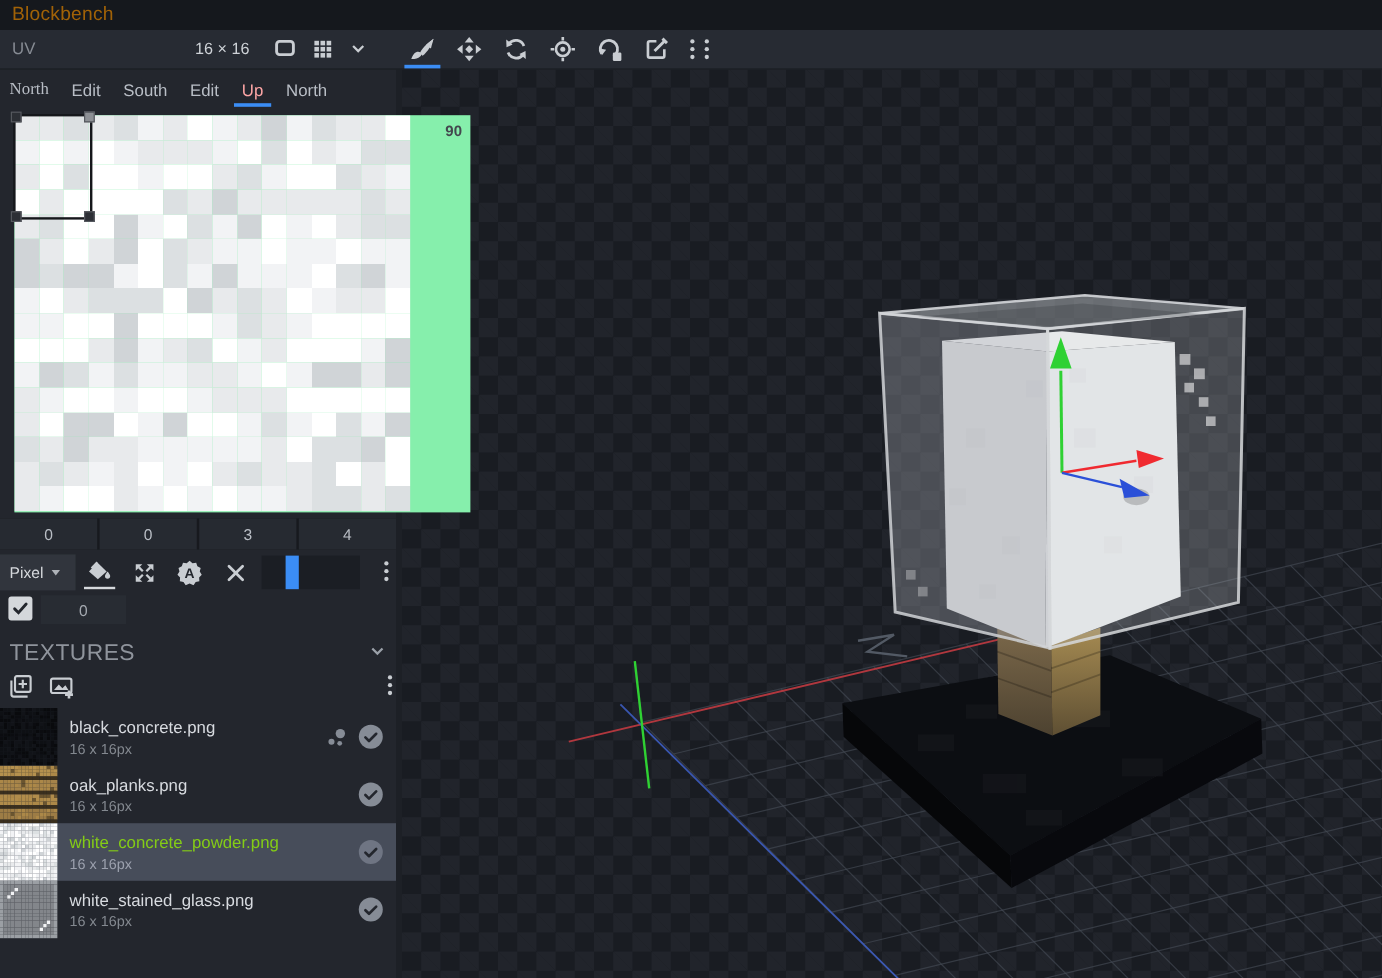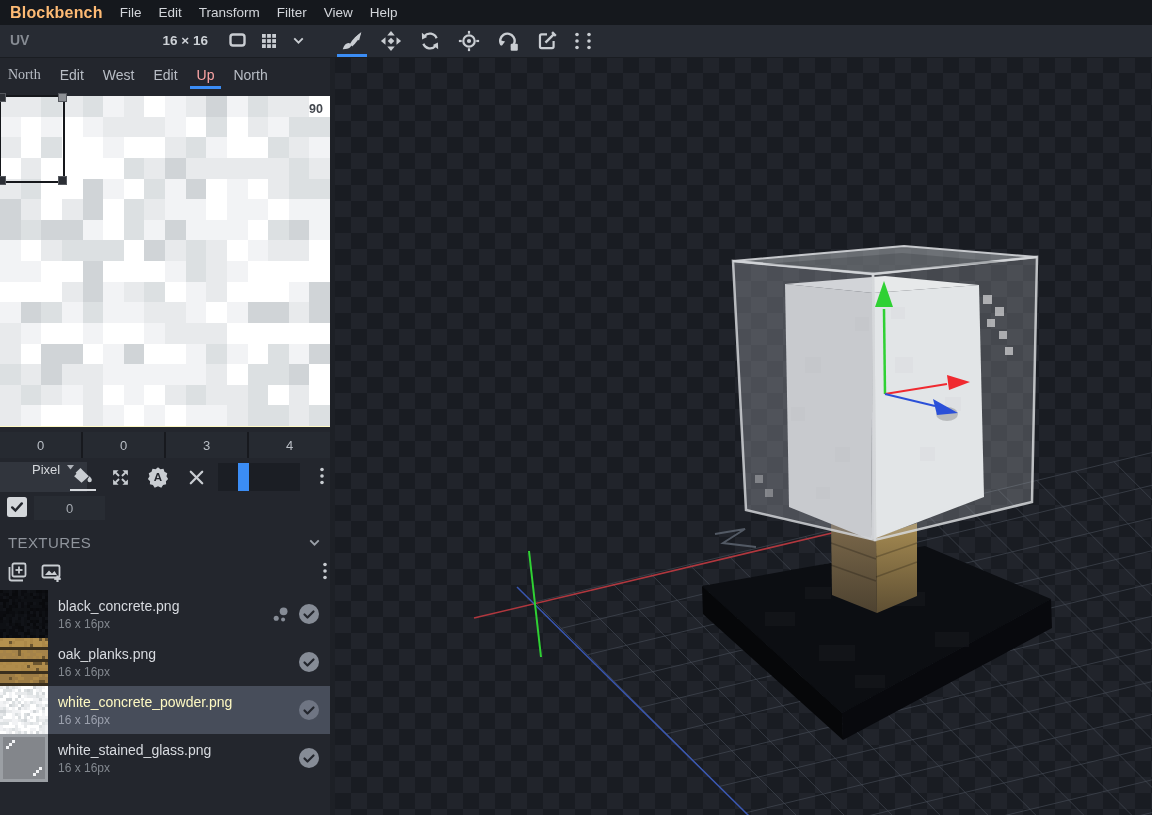--- a/index.html
+++ b/index.html
@@ -2,26 +2,26 @@
 <html style="--accent: #3b8df5; --checker-a: #191c22; --checker-b: #21242b;"><head>
 <meta charset="utf-8">
 <style>
   html,body{margin:0;padding:0;background:#101216;}
   #app{position:relative;width:1152px;height:815px;overflow:hidden;
        background:#23262d;font-family:"Liberation Sans",sans-serif;
        -webkit-font-smoothing:antialiased;user-select:none;}
   
   #menubar{position:absolute;left:0;top:0;width:1152px;height:25px;
            background:#15181d;display:flex;align-items:center;z-index:30;}
-  #logo{color:#fdba74;font-size:16px;font-weight:bold;margin-left:10px;letter-spacing:.2px;}
+  #logo{color:#a16207;font-size:16px;font-weight:normal;margin-left:10px;letter-spacing:.2px;}
   #menu-items{display:flex;gap:17px;margin-left:17px;}
   .menu-item{color:#d3d6db;font-size:13.5px;cursor:default;}
   
   #top-toolbar{position:absolute;left:0;top:25px;width:1152px;height:32px;
-               background:#272b33;border-bottom:1px solid #1a1d22;z-index:25;font-weight:bold;}
+               background:#272b33;border-bottom:1px solid #1a1d22;z-index:25;}
   #uv-panel-label{position:absolute;left:10px;top:7px;font-size:14px;color:#868b93;}
   #uv-size-label{position:absolute;left:120px;top:8px;width:88px;text-align:right;
                  font-size:13.5px;color:#ced2d7;}
   #uv-panel-icons{position:absolute;left:227px;top:5px;display:flex;gap:11px;align-items:center;}
   #main-tools{position:absolute;left:338px;top:3px;display:flex;align-items:center;}
   .tool-btn{position:relative;width:28px;height:26px;margin-right:11px;display:flex;
             align-items:center;justify-content:center;color:#c9cdd2;}
   .tool-btn.kebab{width:10px;margin-right:2px;}
   .tool-btn.active::after{content:"";position:absolute;left:-1px;right:-1px;bottom:-3px;
             height:3px;background:var(--accent,#3b8df5);}
@@ -32,66 +32,66 @@
   #panel-divider{position:absolute;left:330px;top:57px;width:5px;height:758px;background:#1d2026;z-index:11;}
   
   #uv-tabs{position:absolute;left:0;top:57px;width:335px;height:37px;display:flex;
            align-items:center;z-index:12;}
   .uv-tab{position:relative;color:#b9bec6;font-size:14px;margin-left:19px;padding-bottom:2px;cursor:default;}
   .uv-tab:first-child{margin-left:8px;font-family:Liberation Serif, serif;}
   .uv-tab.active{color:#fca5a5;}
   .uv-tab.active::after{content:"";position:absolute;left:-7px;right:-7px;bottom:-4px;height:3px;
            background:var(--accent,#3b8df5);}
   
-  #uv-canvas{position:absolute;left:0;top:96px;width:330px;height:331px;background:#fef9c3;z-index:12;}
+  #uv-canvas{position:absolute;left:12px;top:96px;width:380px;height:331px;background:#86efac;z-index:12;}
   #uv-rotation{position:absolute;right:7px;top:6px;font-size:12.5px;font-weight:bold;color:#43474e;z-index:3;}
   #uv-selection{position:absolute;left:-1px;top:-1px;width:62px;height:84px;
                 border:2px solid #15171b;z-index:2;}
   .sel-handle{position:absolute;width:7px;height:7px;background:#2c2f35;border:1px solid #55585e;}
   .sel-handle.tl{left:-4px;top:-4px;}  .sel-handle.tr{right:-4px;top:-4px;background:#8d9095;}
   .sel-handle.bl{left:-4px;bottom:-4px;} .sel-handle.br{right:-4px;bottom:-4px;}
   
   #uv-fields{position:absolute;left:0;top:432px;width:330px;height:26px;display:flex;
              background:#17191e;gap:2px;z-index:12;}
   .uv-field{flex:1;background:#262a31;color:#b9bec5;font-size:13px;display:flex;
             align-items:center;justify-content:center;}
   
   #paint-toolbar{position:absolute;left:0;top:462px;width:335px;height:30px;z-index:12;}
   #paint-mode{position:absolute;left:0;top:0;width:63px;height:30px;background:#31353d;
-              display:flex;align-items:flex-start;padding-left:24px;}
+              display:flex;align-items:center;}
   #paint-mode-label{color:#d5d8dc;font-size:13px;margin-left:8px;}
   #paint-mode .icon{margin-left:5px;color:#aeb2b8;}
   #paint-buttons{position:absolute;left:70px;top:2px;display:flex;gap:14px;}
   .paint-btn{position:relative;width:24px;height:26px;display:flex;align-items:center;
              justify-content:center;color:#ced2d6;}
   .paint-btn.underlined::after{content:"";position:absolute;left:0;right:-2px;bottom:-1px;
              height:2.5px;background:#d6d9dd;}
   #paint-slider{position:absolute;left:218px;top:1px;width:82px;height:28px;background:#1b1e24;}
   #paint-slider-handle{position:absolute;top:0;width:11px;height:28px;background:var(--accent,#3c8ff7);}
   #paint-menu{position:absolute;left:318px;top:4px;color:#c9cdd2;}
   
   #paint-row2{position:absolute;left:0;top:494px;width:335px;height:28px;z-index:12;}
   #paint-checkbox{position:absolute;left:7px;top:3px;width:20px;height:20px;background:#d4d7db;
                   border-radius:2.5px;display:flex;align-items:center;justify-content:center;}
   #paint-number{position:absolute;left:34px;top:2px;width:71px;height:24px;background:#282c33;
                 color:#a5aab1;font-size:13px;display:flex;align-items:center;justify-content:center;}
   
   #textures-header{position:absolute;left:0;top:528px;width:335px;height:30px;z-index:12;}
-  #textures-title{position:absolute;left:8px;top:6px;font-size:15px;color:#8f949c;letter-spacing:.4px;text-align:center;}
+  #textures-title{position:absolute;left:8px;top:6px;font-size:19px;color:#8f949c;letter-spacing:.4px;text-align:center;}
   #textures-collapse{position:absolute;left:306px;top:6px;color:#9aa0a8;}
   #textures-toolbar{position:absolute;left:0;top:558px;width:335px;height:30px;z-index:12;}
   #textures-toolbar .tex-tool{position:absolute;top:3px;color:#c9cdd2;}
   #texture-list{position:absolute;left:0;top:590px;width:330px;z-index:12;}
   .texture-item{position:relative;height:48px;display:flex;}
   .texture-item.selected{background:#474d5a;}
   .texture-thumb{width:48px;height:48px;flex:0 0 48px;}
   .texture-thumb svg{display:block;}
   .texture-info{margin-left:10px;display:flex;flex-direction:column;justify-content:center;}
   .texture-name{font-size:14px;color:#d8dbe0;line-height:17px;}
-  .texture-item.selected .texture-name{color:#fef9c3;}
+  .texture-item.selected .texture-name{color:#84cc16;}
   .texture-size{font-size:12px;color:#83888f;margin-top:2px;}
   .texture-item.selected .texture-size{color:#9ba0ad;}
   .texture-icons{margin-left:auto;display:flex;align-items:center;gap:7px;padding-right:10px;}
   .texture-icons .icon{color:#868c96;}
   .texture-item.selected .enabled-icon{color:#6f7583;}
   .particle-icon{color:#9aa0a8;}
   
   #viewport{position:absolute;left:335px;top:57px;width:817px;height:758px;z-index:5;
     background-color:var(--checker-a,#191c22);
     background-image:
@@ -100,28 +100,20 @@
     background-size:32px 32px;background-position:0 0,16px 16px;}
   #scene{position:absolute;left:0;top:0;}
 </style>
 </head>
 <body>
 
 <div id="app">
 
   <div id="menubar">
     <span id="logo">Blockbench</span>
-    <div id="menu-items">
-        <span class="menu-item">File</span>
-        <span class="menu-item">Edit</span>
-        <span class="menu-item">Transform</span>
-        <span class="menu-item">Filter</span>
-        <span class="menu-item">View</span>
-        <span class="menu-item">Help</span>
-      </div>
   </div>
 
   <div id="top-toolbar">
     <span id="uv-panel-label">UV</span>
     <span id="uv-size-label">16 × 16</span>
     <div id="uv-panel-icons">
         <span class="icon">
           <svg width="21" height="20" viewBox="0 0 20 20">
             <rect x="3" y="4.5" width="14" height="11" rx="2.5" fill="none" stroke="currentColor" stroke-width="2.4"></rect>
           </svg>
@@ -228,21 +220,21 @@
         </div>
       </div>
   </div>
 
   <div id="left-panel"></div>
   <div id="panel-divider"></div>
 
   <div id="uv-tabs">
       <span class="uv-tab">North</span>
       <span class="uv-tab">Edit</span>
-      <span class="uv-tab">West</span>
+      <span class="uv-tab">South</span>
       <span class="uv-tab">Edit</span>
       <span class="uv-tab active">Up</span>
       <span class="uv-tab">North</span>
     </div>
 
   <div id="uv-canvas">
     <svg id="uv-texture-svg" width="330" height="331">
         <rect x="0" y="0" width="21" height="21" fill="#e8eaec"></rect>
         <rect x="21" y="0" width="20" height="21" fill="#e8eaec"></rect>
         <rect x="41" y="0" width="21" height="21" fill="#dce0e2"></rect>

